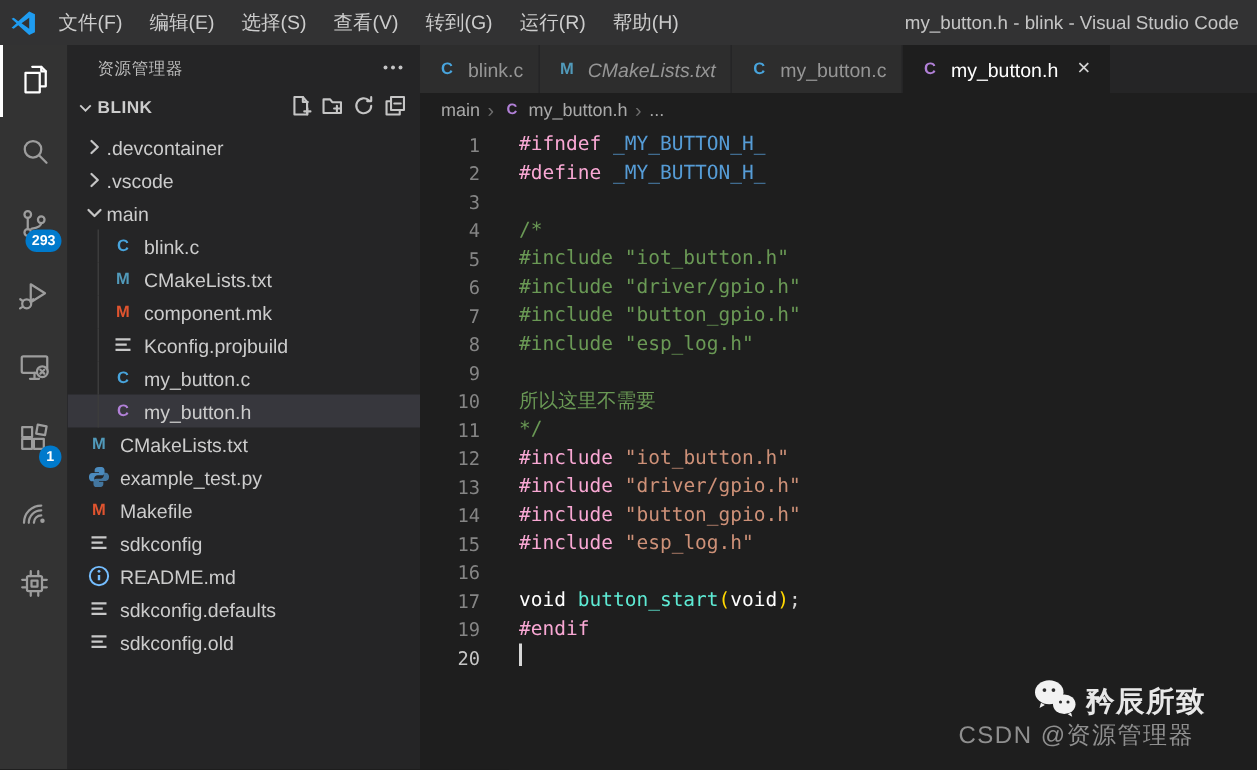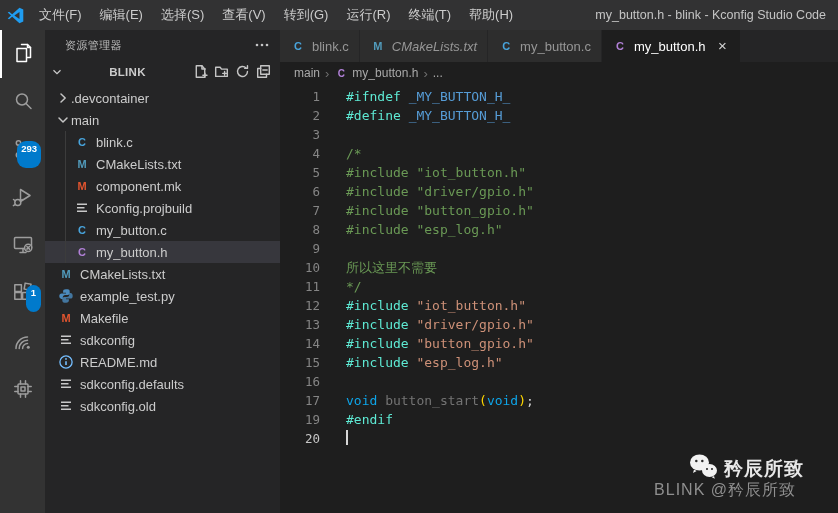--- a/index.html
+++ b/index.html
@@ -18,34 +18,34 @@
   #window-title { position:absolute; right:12px; top:0; height:30px; line-height:30px;
     font-size:12.5px; color:#c5c5c5; }
   
   #main { position:absolute; top:30px; left:0; right:0; bottom:0; display:flex; }
   
   #activitybar { width:45px; background:#333333; display:flex; flex-direction:column; }
   .ab-item { position:relative; width:45px; height:48px; display:flex; align-items:center;
     justify-content:center; color:#9d9d9d; cursor:pointer; }
   .ab-item.active { color:#ffffff; border-left:2px solid #ffffff; }
   .ab-item svg { width:24px; height:24px; }
-  .ab-badge { position:absolute; right:4px; bottom:6px; min-width:15px; height:27px;
+  .ab-badge { position:absolute; right:4px; bottom:6px; min-width:15px; height:15px;
     padding:0 4px; background:#007acc; color:#fff; font-size:9.5px; line-height:15px;
     border-radius:9px; text-align:center; font-weight:bold; }
   
   #sidebar { width:235px; background:#252526; display:flex; flex-direction:column; overflow:hidden; }
   #sidebar-header { height:30px; display:flex; align-items:center; padding:0 8px 0 20px;
     font-size:11px; color:#bbbbbb; letter-spacing:.4px; }
   #sidebar-header .spacer { flex:1; }
   #sidebar-header .hdr-action { color:#c5c5c5; width:20px; height:20px; display:flex;
     align-items:center; justify-content:center; cursor:pointer; }
   #section-header { height:24px; display:flex; align-items:center; padding:0 6px 0 4px;
     font-weight:bold; font-size:11.5px; color:#cccccc; cursor:pointer; }
   #section-header .twisty { width:16px; height:16px; display:flex; align-items:center; justify-content:center; }
-  #section-header .sec-label { flex:1; letter-spacing:.3px;text-align:center; }
+  #section-header .sec-label { flex:1; letter-spacing:.3px; }
   .sec-action { width:21px; height:20px; display:flex; align-items:center; justify-content:center;
     color:#c5c5c5; cursor:pointer; }
   .sec-action svg { width:15px; height:15px; }
   #tree { flex:1; padding-top:3px; }
   .tree-row { position:relative; height:22px; display:flex; align-items:center;
     font-size:13px; color:#cccccc; cursor:pointer; white-space:nowrap; }
   .tree-row.hovered { background:#313237; }
   .tree-row.selected { background:#37373d; }
   .tree-row .twisty { width:16px; height:16px; margin-left:10px; display:flex;
     align-items:center; justify-content:center; color:#c5c5c5; flex:none; }
@@ -73,26 +73,26 @@
   .bc-sep { margin:0 5px; color:#6e6e6e; font-size:13px; }
   .bc-item .ficon { width:14px; height:14px; margin-right:4px; display:flex; align-items:center;
     justify-content:center; font-weight:bold; font-size:10px; }
   
   #code { flex:1; overflow:hidden; padding-top:3px;
     font-family:"DejaVu Sans Mono","Liberation Mono",monospace; font-size:13px; }
   .code-line { position:relative; height:19px; line-height:19px; padding-left:66px; white-space:pre; }
   .lineno { position:absolute; left:0; top:0; width:40px; text-align:right; color:#858585;
     font-size:12.5px; }
   .code-line.active .lineno { color:#c6c6c6; }
-  .tk-kw  { color:#5eead4; }
+  .tk-kw  { color:#f9a8d4; }
   .tk-mac { color:#569cd6; }
   .tk-cm  { color:#6a9955; }
   .tk-str { color:#ce9178; }
-  .tk-ty  { color:#0ea5e9; }
-  .tk-fn  { color:#737373; }
+  .tk-ty  { color:#ffffff; }
+  .tk-fn  { color:#5eead4; }
   .tk-br  { color:#ffd700; }
   .tk-tx  { color:#d4d4d4; }
   .cursor { display:inline-block; width:2px; height:15px; background:#d7d7d7; vertical-align:-2px; }
   
   #watermark { position:absolute; right:34px; bottom:12px; text-align:right; pointer-events:none; }
   #watermark .wm-line1 { display:flex; align-items:center; justify-content:flex-end; gap:6px;
     color:#e8e8e8; font-size:19px; font-weight:bold; letter-spacing:1px; }
   #watermark .wm-line1 svg { width:30px; height:26px; }
   #watermark .wm-line2 { margin-top:-4px; margin-right:8px; color:#8f8f8f; font-size:16px; letter-spacing:1px; }
 </style>
@@ -107,24 +107,23 @@
         <path fill="#1f9cf0" fill-rule="evenodd" d="M17.6 0.9 7.3 10.1 3 6.8 1 7.8 5.7 12 1 16.2l2 1 4.3-3.3 10.3 9.2 5.4-2.7V3.6ZM17.6 6.9v10.2L10.4 12Z"></path>
       </svg>
     </span>
     <nav id="menubar">
         <span class="menu-item">文件(F)</span>
         <span class="menu-item">编辑(E)</span>
         <span class="menu-item">选择(S)</span>
         <span class="menu-item">查看(V)</span>
         <span class="menu-item">转到(G)</span>
         <span class="menu-item">运行(R)</span>
-        <span class="menu-item">终端(T)</span>
         <span class="menu-item">帮助(H)</span>
       </nav>
-    <div id="window-title">my_button.h - blink - Kconfig Studio Code</div>
+    <div id="window-title">my_button.h - blink - Visual Studio Code</div>
   </header>
 
   <div id="main">
     <aside id="activitybar">
         <div class="ab-item active">
           <span><svg viewBox="0 0 24 24" fill="none" stroke="currentColor" stroke-width="1.5" stroke-linecap="round" stroke-linejoin="round">
               <path d="M9.5 3.5h6l3 3v10h-3.5"></path>
               <path d="M15.5 3.5v3h3"></path>
               <rect x="5" y="7.5" width="9.5" height="13" fill="#333333"></rect>
             </svg></span>
@@ -239,20 +238,28 @@
             <span class="twisty">
               <svg viewBox="0 0 16 16" fill="none" stroke="currentColor" stroke-width="1.5" stroke-linecap="round" stroke-linejoin="round">
                 <path d="M6 4l4.2 4L6 12"></path>
               </svg>
             </span>
             <span>.devcontainer</span>
           </div>
           <div class="tree-row indent1">
             <span class="twisty">
               <svg viewBox="0 0 16 16" fill="none" stroke="currentColor" stroke-width="1.5" stroke-linecap="round" stroke-linejoin="round">
+                <path d="M6 4l4.2 4L6 12"></path>
+              </svg>
+            </span>
+            <span>.vscode</span>
+          </div>
+          <div class="tree-row indent1">
+            <span class="twisty">
+              <svg viewBox="0 0 16 16" fill="none" stroke="currentColor" stroke-width="1.5" stroke-linecap="round" stroke-linejoin="round">
                 <path d="M4 6l4 4 4-4"></path>
               </svg>
             </span>
             <span>main</span>
           </div>
           <div class="tree-row indent2">
             <span class="ficon letter-icon" style="color: rgb(72, 164, 220);">C</span>
             <span>blink.c</span>
           </div>
           <div class="tree-row indent2">
@@ -397,17 +404,17 @@
               <circle cx="8.3" cy="8" r="1.25" fill="#2b2b2b"></circle>
               <circle cx="14.3" cy="8" r="1.25" fill="#2b2b2b"></circle>
               <ellipse cx="21.5" cy="17.5" rx="7.5" ry="6.5" fill="#f2f2f2"></ellipse>
               <path d="M26 23l.8 2.8-3-1.6z" fill="#f2f2f2"></path>
               <circle cx="19" cy="16" r="1.05" fill="#2b2b2b"></circle>
               <circle cx="24" cy="16" r="1.05" fill="#2b2b2b"></circle>
             </svg>
           </span>
           <span>矜辰所致</span>
         </div>
-        <div class="wm-line2">BLINK @矜辰所致</div>
+        <div class="wm-line2">CSDN @资源管理器</div>
       </div>
     </section>
   </div>
 </div>
 
 </body></html>

